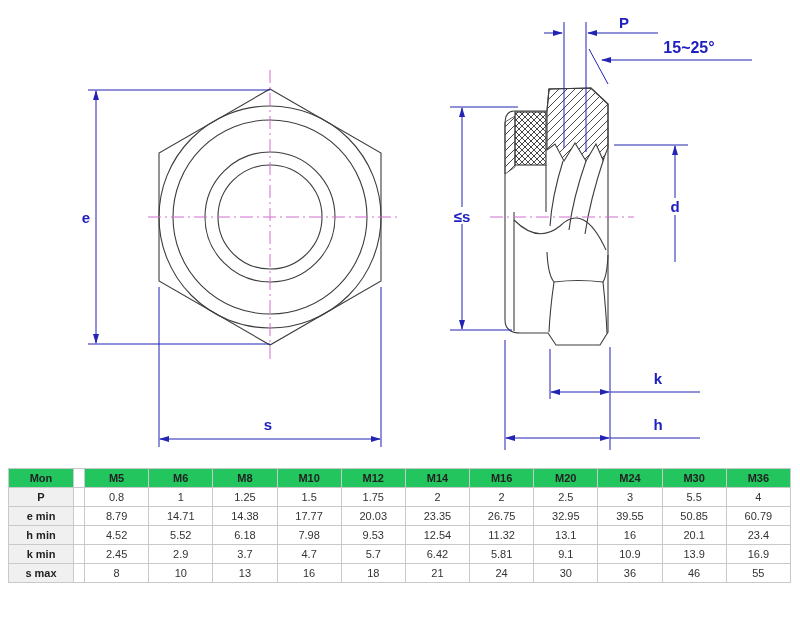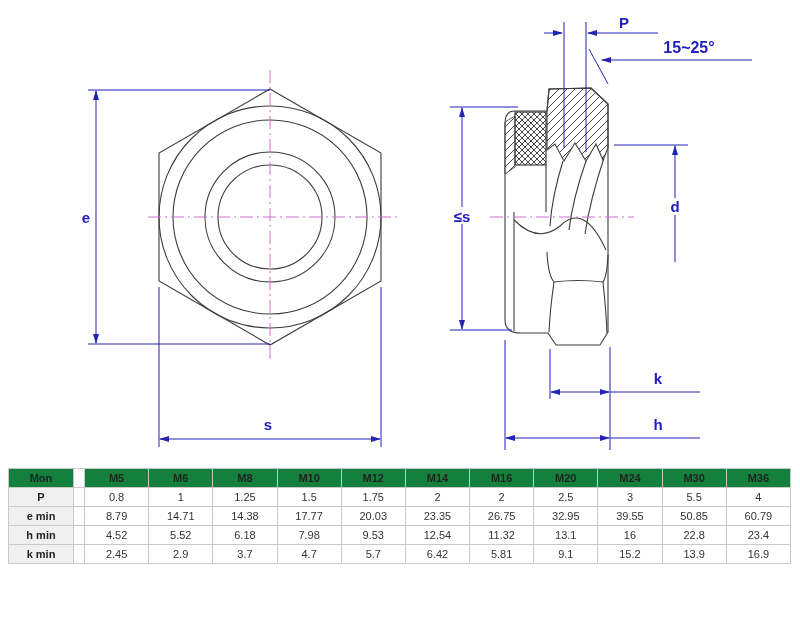--- a/index.html
+++ b/index.html
@@ -2,21 +2,21 @@
 <html><head>
 <meta charset="utf-8">
 <style>
   html,body{margin:0;padding:0;background:#fff;width:800px;height:623px;overflow:hidden;
             font-family:"Liberation Sans","DejaVu Sans",sans-serif;}
   .drawing{width:800px;height:465px;position:relative;}
   svg text{font-family:"Liberation Sans","DejaVu Sans",sans-serif;}
   table.dims{border-collapse:collapse;table-layout:fixed;width:783px;margin:3px 0 0 8px;}
   table.dims th,table.dims td{border:1px solid #c9c9c9;height:18px;padding:0;
       font-size:11px;text-align:center;vertical-align:middle;overflow:hidden;}
-  table.dims th{background:#15803d;font-weight:bold;color:#222;}
+  table.dims th{background:#22c55e;font-weight:bold;color:#222;}
   table.dims td{background:#fff;color:#333;}
   table.dims td.rowlabel{background:#f0f0f0;font-weight:bold;color:#222;}
   table.dims .gap{background:#fff;}
   col.labelcol{width:65px;} col.gapcol{width:11px;}
 </style>
 </head>
 <body>
 
 <div class="drawing">
 <svg width="800" height="465" viewBox="0 0 800 465">
@@ -203,32 +203,47 @@
         <td class="gap"></td>
         <td>4.52</td>
         <td>5.52</td>
         <td>6.18</td>
         <td>7.98</td>
         <td>9.53</td>
         <td>12.54</td>
         <td>11.32</td>
         <td>13.1</td>
         <td>16</td>
-        <td>22.8</td>
+        <td>20.1</td>
         <td>23.4</td>
       </tr>
       <tr>
         <td class="rowlabel">k min</td>
         <td class="gap"></td>
         <td>2.45</td>
         <td>2.9</td>
         <td>3.7</td>
         <td>4.7</td>
         <td>5.7</td>
         <td>6.42</td>
         <td>5.81</td>
         <td>9.1</td>
-        <td>15.2</td>
+        <td>10.9</td>
         <td>13.9</td>
         <td>16.9</td>
       </tr>
+      <tr>
+        <td class="rowlabel">s max</td>
+        <td class="gap"></td>
+        <td>8</td>
+        <td>10</td>
+        <td>13</td>
+        <td>16</td>
+        <td>18</td>
+        <td>21</td>
+        <td>24</td>
+        <td>30</td>
+        <td>36</td>
+        <td>46</td>
+        <td>55</td>
+      </tr>
     </tbody>
 </table>
 
 </body></html>

